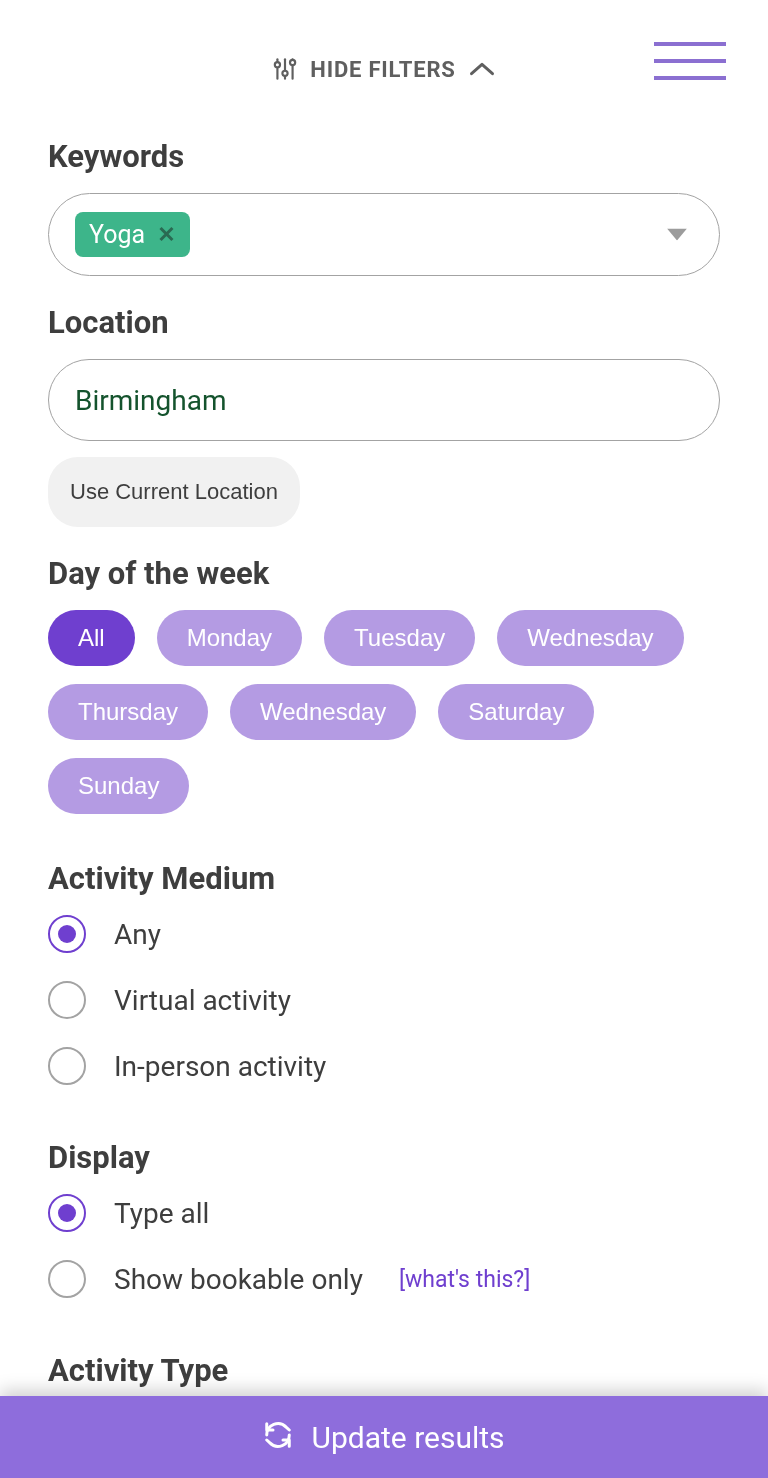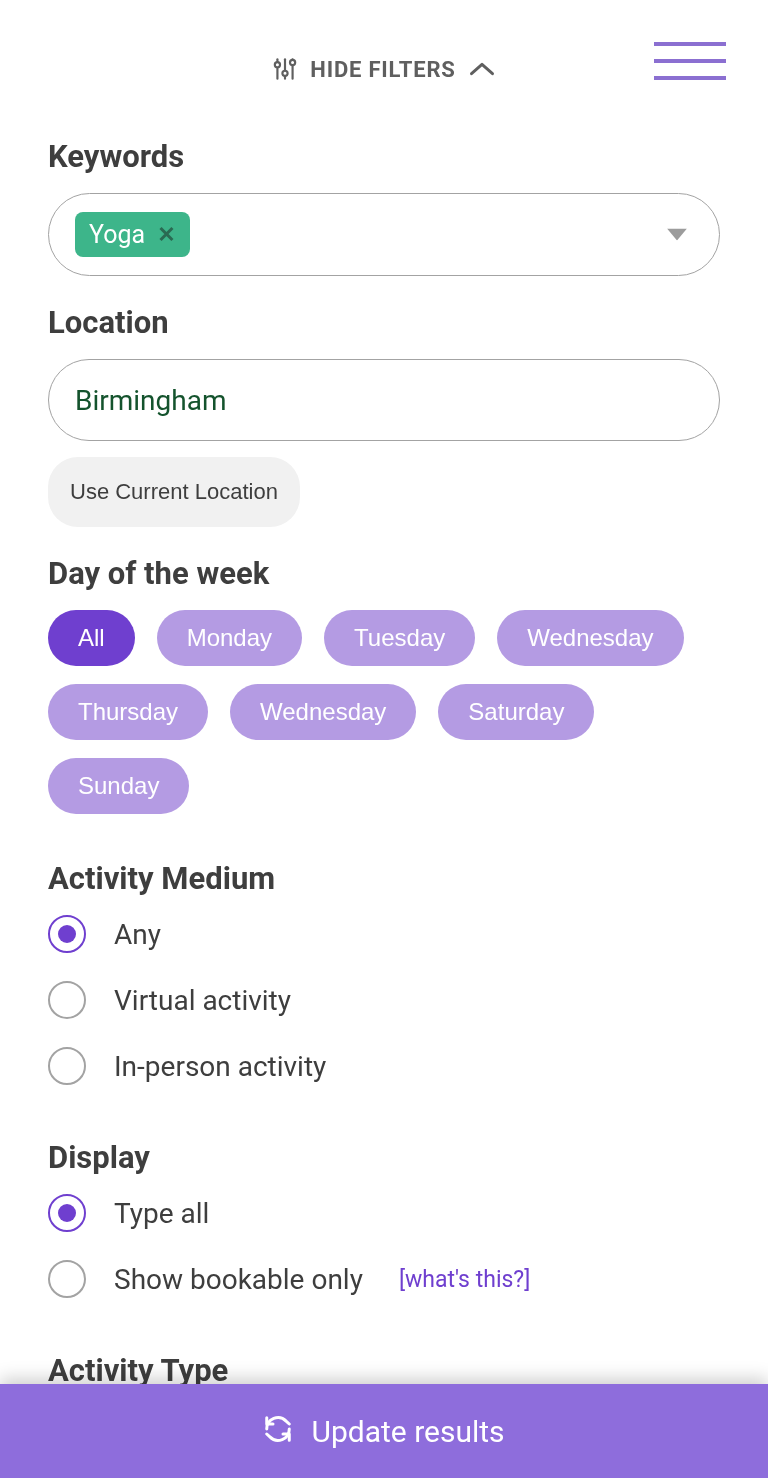--- a/index.html
+++ b/index.html
@@ -159,21 +159,21 @@
       font-size: 23px;
       color: #6f3fcf;
       margin-left: 8px;
       cursor: pointer;
     }
     .bottom-bar {
       position: absolute;
       left: 0;
       right: 0;
       bottom: 0;
-      height: 94px;
+      height: 82px;
       background: #8e6ddc;
       display: flex;
       align-items: center;
       justify-content: center;
       gap: 18px;
       cursor: pointer;
       box-shadow: 0 -6px 16px rgba(0,0,0,0.18);
     }
     .bottom-bar-label {
       color: #fff;

